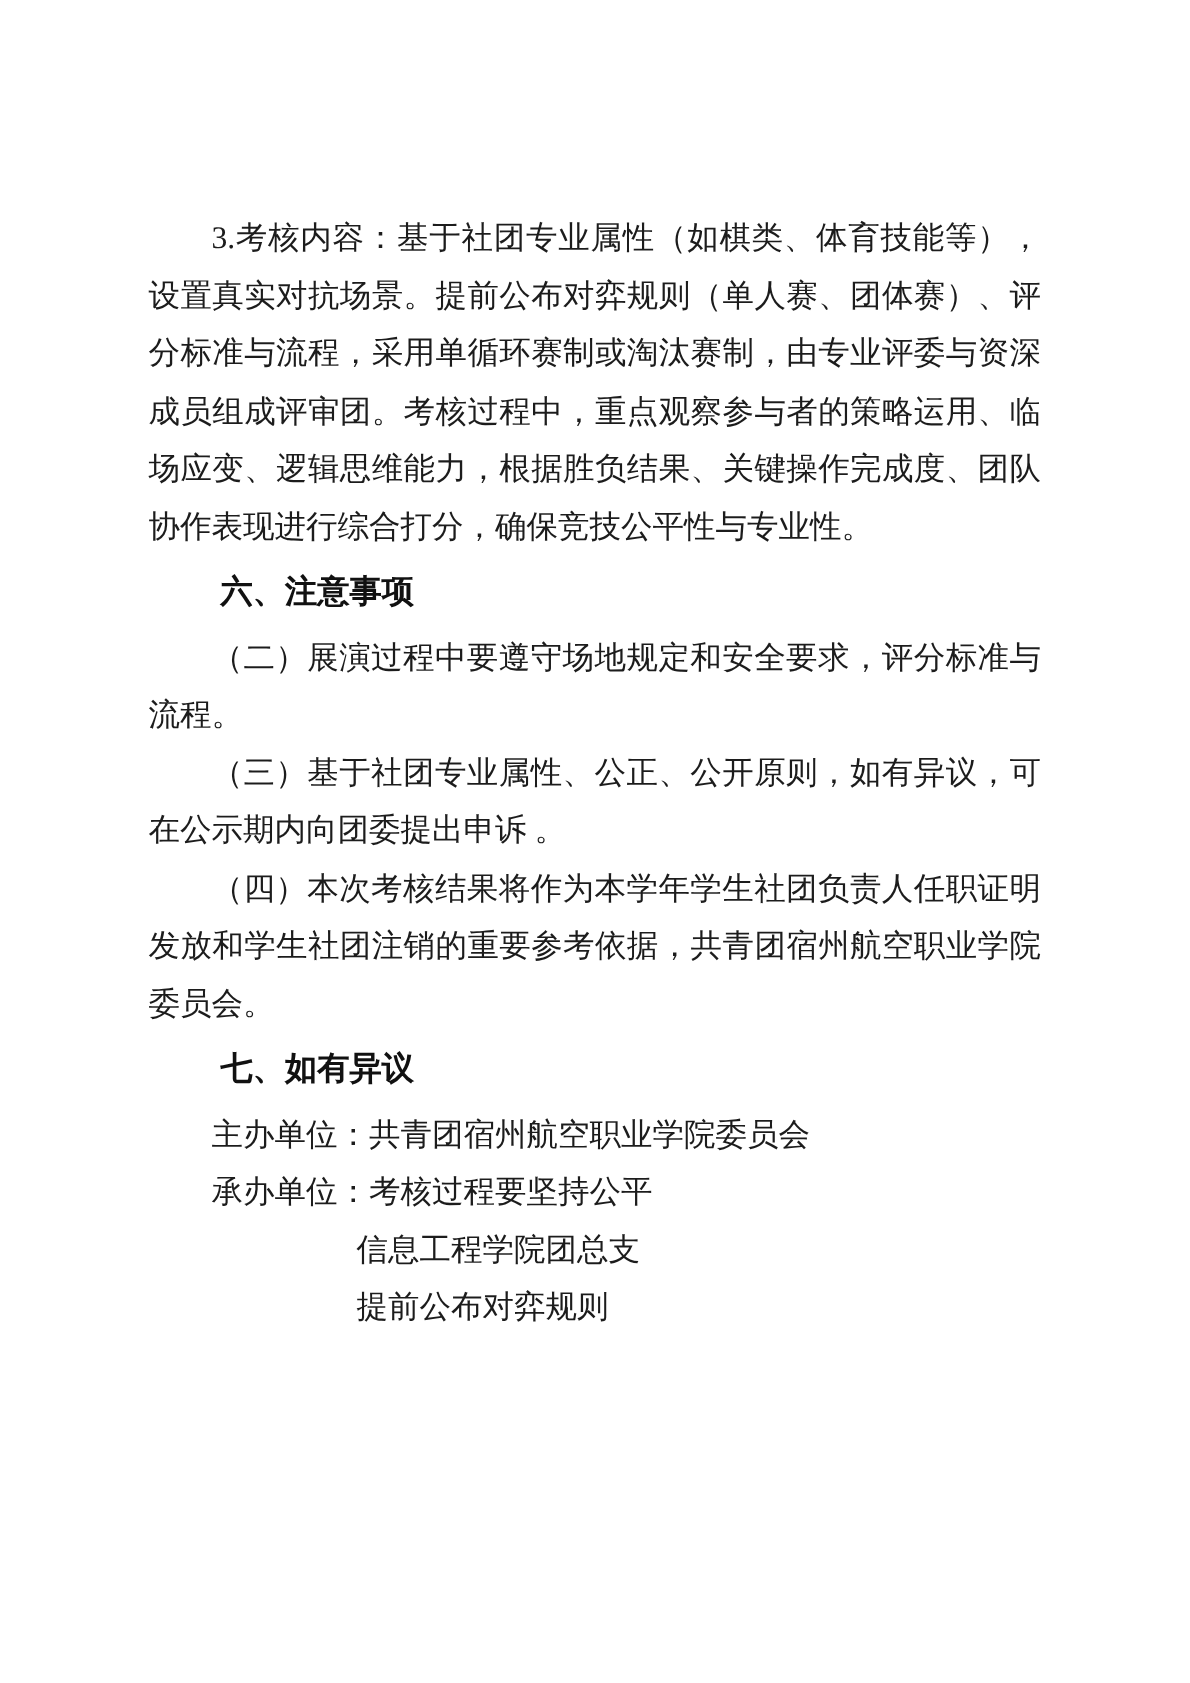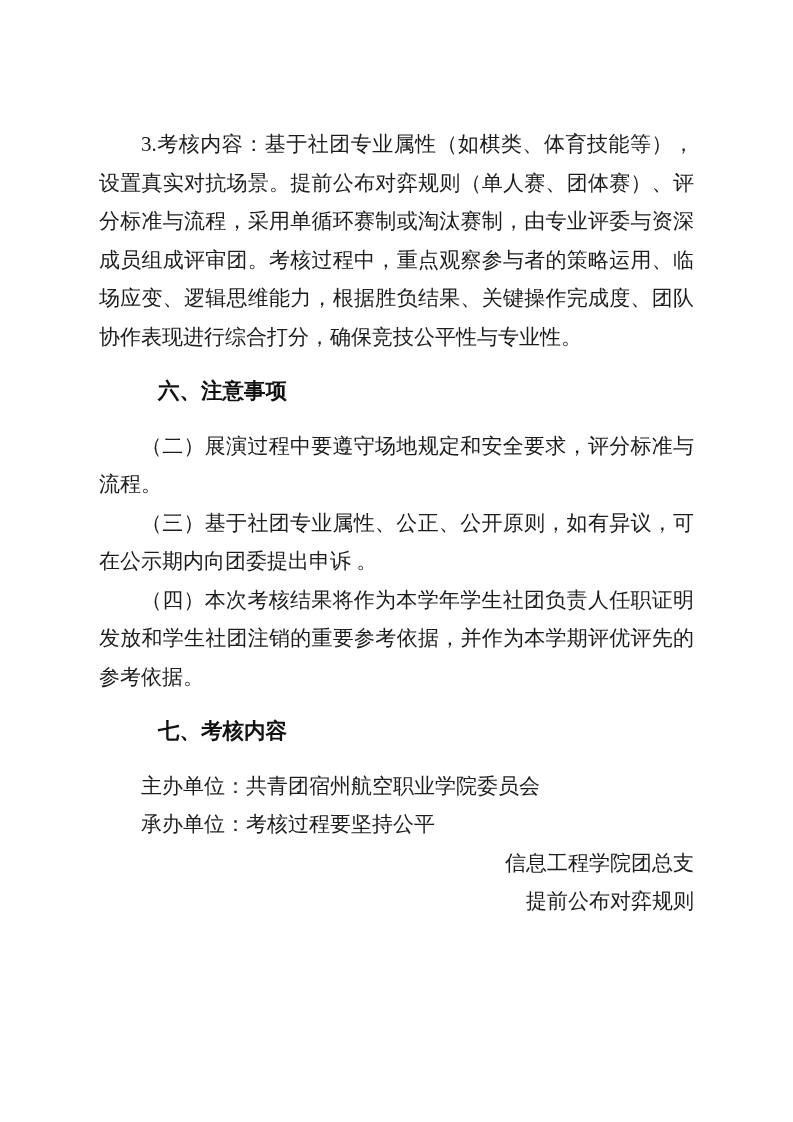--- a/index.html
+++ b/index.html
@@ -10,69 +10,69 @@
   body {
     width: 793px;
     height: 1122px;
     position: relative;
     overflow: hidden;
     font-family: "Liberation Serif", "DejaVu Serif", serif;
     color: #1c1c1c;
   }
   .page-content {
     position: absolute;
-    top: 125px;
+    top: 139px;
     left: 99px;
     width: 595px;
   }
   .para {
     margin: 0;
     font-size: 21px;
     line-height: 38.5px;
     text-align: justify;
     text-justify: inter-ideograph;
     word-break: break-all;
   }
   .indent-2 {
     text-indent: 2em;
   }
   .heading {
-    margin: 16px;
+    margin: 5px;
     font-size: 21.5px;
     line-height: 38.5px;
     font-weight: 700;
     font-family: "Liberation Sans", "DejaVu Sans", sans-serif;
     text-indent: 2em;
     color: #111111;
   }
   .hanging {
     margin: 0;
     font-size: 21px;
     line-height: 38.5px;
     padding-left: 6.6em;
-    text-align: right;
+    text-align: left;
   }
 </style>
 </head>
 <body>
 
 <div class="page-content">
 
   <p class="para indent-2">3.考核内容：基于社团专业属性（如棋类、体育技能等），设置真实对抗场景。提前公布对弈规则（单人赛、团体赛）、评分标准与流程，采用单循环赛制或淘汰赛制，由专业评委与资深成员组成评审团。考核过程中，重点观察参与者的策略运用、临场应变、逻辑思维能力，根据胜负结果、关键操作完成度、团队协作表现进行综合打分，确保竞技公平性与专业性。</p>
 
   <h2 class="heading">六、注意事项</h2>
 
 
   <p class="para indent-2">（二）展演过程中要遵守场地规定和安全要求，评分标准与流程。</p>
 
   <p class="para indent-2">（三）基于社团专业属性、公正、公开原则，如有异议，可在公示期内向团委提出申诉 。</p>
 
-  <p class="para indent-2">（四）本次考核结果将作为本学年学生社团负责人任职证明发放和学生社团注销的重要参考依据，并作为本学期评优评先的参考依据。</p>
+  <p class="para indent-2">（四）本次考核结果将作为本学年学生社团负责人任职证明发放和学生社团注销的重要参考依据，共青团宿州航空职业学院委员会。</p>
 
-  <h2 class="heading">七、考核内容</h2>
+  <h2 class="heading">七、如有异议</h2>
 
   <p class="para indent-2">主办单位：共青团宿州航空职业学院委员会</p>
 
   <p class="para indent-2">承办单位：考核过程要坚持公平</p>
 
   <p class="para hanging">信息工程学院团总支</p>
 
   <p class="para hanging">提前公布对弈规则</p>
 
 </div>

